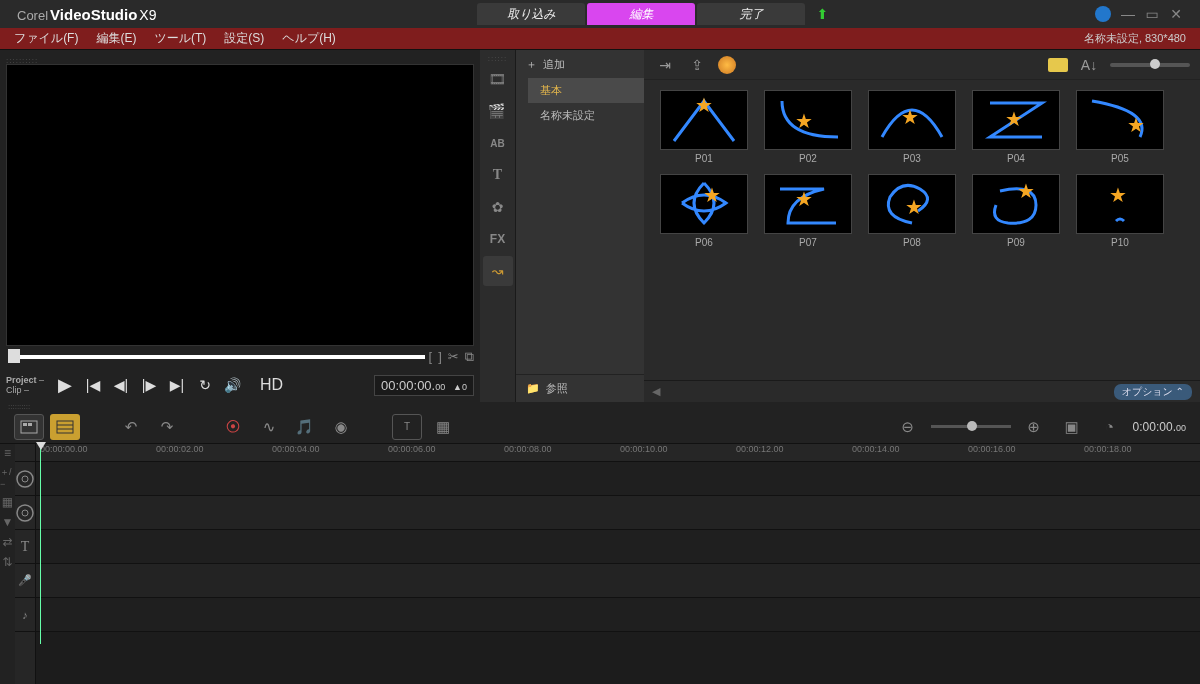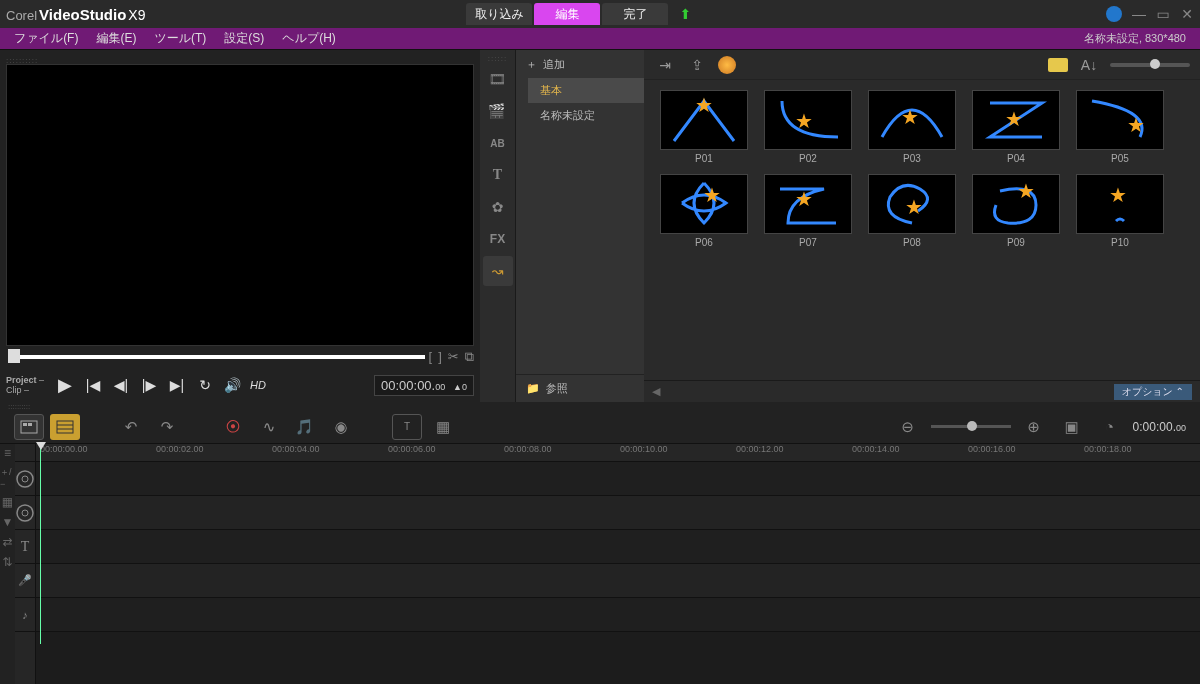--- a/index.html
+++ b/index.html
@@ -1,44 +1,44 @@
 <!DOCTYPE html>
 <html><head>
 <meta charset="utf-8">
 <style>
 * { margin: 0; padding: 0; box-sizing: border-box; font-family: "Segoe UI", Arial, sans-serif; }
 body { background: #1a1a1a; color: #aaa; font-size: 11px; width: 1200px; height: 684px; overflow: hidden; user-select: none; }
-.titlebar { height: 28px; background: #2a2a2a; display: flex; align-items: center; padding: 0 6px; }
+.titlebar { height: 28px; background: #2a2a2a; display: flex; align-items: center; padding: 0 17px; }
 .logo { font-size: 15px; color: #fff; font-weight: 300; display: flex; align-items: baseline; gap: 2px; }
 .logo-corel { color: #aaa; font-size: 13px; }
 .logo-video { font-weight: 600; }
 .logo-x9 { font-size: 14px; }
 .main-tabs { display: flex; margin-left: 320px; }
-.main-tab { width: 66px; height: 22px; background: #3a3a3a; color: #eee; display: flex; align-items: center; justify-content: center; font-size: 12px; border-top-left-radius: 3px; border-top-right-radius: 3px; margin: 0 1px; cursor: pointer; }
+.main-tab { width: 108px; height: 22px; background: #3a3a3a; color: #eee; display: flex; align-items: center; justify-content: center; font-size: 12px; border-top-left-radius: 3px; border-top-right-radius: 3px; margin: 0 1px; cursor: pointer; font-style: italic; }
 .main-tab.active { background: #d946ef; color: #fff; }
 .up-arrow { color: #3c3; margin-left: 10px; font-size: 14px; }
 .spacer { flex: 1; }
 .window-btns { display: flex; gap: 10px; align-items: center; }
 .globe-icon { width: 16px; height: 16px; border-radius: 50%; background: #2277cc; display: inline-block; }
 .win-btn { color: #888; font-size: 14px; cursor: pointer; width: 14px; text-align: center; }
-.menubar { height: 22px; background: #701a75; display: flex; align-items: center; padding: 0 14px; gap: 18px; font-size: 12px; color: #ddd; border-bottom: 1px solid #111; }
+.menubar { height: 22px; background: #7f1d1d; display: flex; align-items: center; padding: 0 14px; gap: 18px; font-size: 12px; color: #ddd; border-bottom: 1px solid #111; }
 .menu-status { margin-left: auto; font-size: 11px; color: #ccc; }
 .workspace { display: flex; height: 352px; }
 .preview-panel { width: 480px; background: #222; display: flex; flex-direction: column; padding: 6px 6px 0 6px; }
 .grip { height: 8px; font-size: 8px; color: #555; letter-spacing: 1px; }
 .video-preview { flex: 1; background: #000; border: 1px solid #333; }
 .trim-bar { height: 14px; display: flex; align-items: center; margin: 4px 0; }
 .trim-track { flex: 1; height: 4px; background: #fff; margin: 0 4px; position: relative; }
 .trim-handle { position: absolute; left: -2px; top: -6px; width: 12px; height: 14px; background: #ddd; }
 .trim-btns { display: flex; gap: 6px; color: #888; font-size: 13px; }
 .transport { display: flex; align-items: center; height: 34px; gap: 2px; }
 .mode-labels { font-size: 9px; color: #aaa; width: 44px; line-height: 10px; }
 .play-btn, .t-btn { width: 26px; height: 26px; display: flex; align-items: center; justify-content: center; color: #ddd; font-size: 14px; cursor: pointer; }
 .play-btn { font-size: 18px; }
-.hd-label { font-size: 11px; color: #ddd; margin-left: 2px; font-style: italic; }
+.hd-label { font-size: 16px; color: #ddd; margin-left: 12px; }
 .timecode-box { margin-left: auto; background: #1a1a1a; border: 1px solid #444; padding: 2px 6px; font-family: monospace; font-size: 13px; color: #ccc; display: flex; align-items: baseline; }
 .timecode-small { font-size: 9px; }
 .library-panel { flex: 1; background: #2a2a2a; display: flex; }
 .lib-sidebar { width: 36px; background: #2c2c2c; display: flex; flex-direction: column; align-items: center; padding-top: 4px; gap: 2px; border-right: 1px solid #1a1a1a; }
 .lib-sidebtn { width: 30px; height: 30px; display: flex; align-items: center; justify-content: center; color: #888; font-size: 14px; cursor: pointer; border-radius: 3px; }
 .lib-sidebtn.sel { background: #3a3a3a; color: #cc9933; }
 .lib-tree { width: 128px; background: #333; display: flex; flex-direction: column; }
 .lib-tree-head { height: 28px; display: flex; align-items: center; padding-left: 10px; gap: 6px; color: #bbb; font-size: 11px; }
 .lib-tree-item { padding: 5px 12px; font-size: 11px; color: #bbb; cursor: pointer; margin-left: 12px; }
 .lib-tree-item.sel { background: #4a4a4a; color: #e6b84c; }
@@ -50,21 +50,21 @@
 .lib-tb-btn.orange { width: 18px; height: 18px; border-radius: 50%; background: radial-gradient(circle,#ffbb44,#cc7722); }
 .lib-slider { width: 80px; height: 4px; background: #555; margin-left: auto; position: relative; border-radius: 2px; }
 .lib-slider-thumb { position: absolute; left: 40px; top: -4px; width: 10px; height: 10px; background: #ccc; border-radius: 50%; }
 .thumb-grid { flex: 1; padding: 10px 14px; display: grid; grid-template-columns: repeat(5, 92px); gap: 10px 12px; align-content: start; overflow: hidden; }
 .thumb { display: flex; flex-direction: column; align-items: center; gap: 3px; cursor: pointer; }
 .thumb-img { width: 88px; height: 60px; background: #000; border: 1px solid #444; position: relative; display: flex; align-items: center; justify-content: center; }
 .thumb-star { position: absolute; color: #f5a623; font-size: 20px; }
 .thumb-path { stroke: #3388ff; stroke-width: 3; fill: none; }
 .thumb-label { font-size: 10px; color: #aaa; }
 .lib-footer { height: 22px; display: flex; align-items: center; padding: 0 8px; border-top: 1px solid #1a1a1a; }
-.lib-footer .opt-btn { margin-left: auto; background: #3a5a7a; padding: 1px 8px; font-size: 10px; border-radius: 0; color: #dde; }
+.lib-footer .opt-btn { margin-left: auto; background: #3a5a7a; padding: 1px 8px; font-size: 10px; border-radius: 7px; color: #dde; }
 .timeline { background: #222; height: 282px; display: flex; flex-direction: column; }
 .tl-toolbar { height: 34px; display: flex; align-items: center; padding: 0 14px; gap: 6px; border-bottom: 1px solid #111; }
 .tl-grip { height: 8px; font-size: 8px; color: #555; padding-left: 8px; }
 .tl-btn { width: 30px; height: 26px; display: flex; align-items: center; justify-content: center; color: #888; font-size: 15px; cursor: pointer; border-radius: 3px; }
 .tl-btn.framed { border: 1px solid #555; background: #333; }
 .tl-btn.yellow-sel { background: #caa030; }
 .tl-btn.yellow-sel svg { stroke: #222; }
 .tl-gap { width: 24px; }
 .tl-zoom { margin-left: auto; display: flex; align-items: center; gap: 8px; }
 .zoom-track { width: 80px; height: 3px; background: #555; position: relative; }

